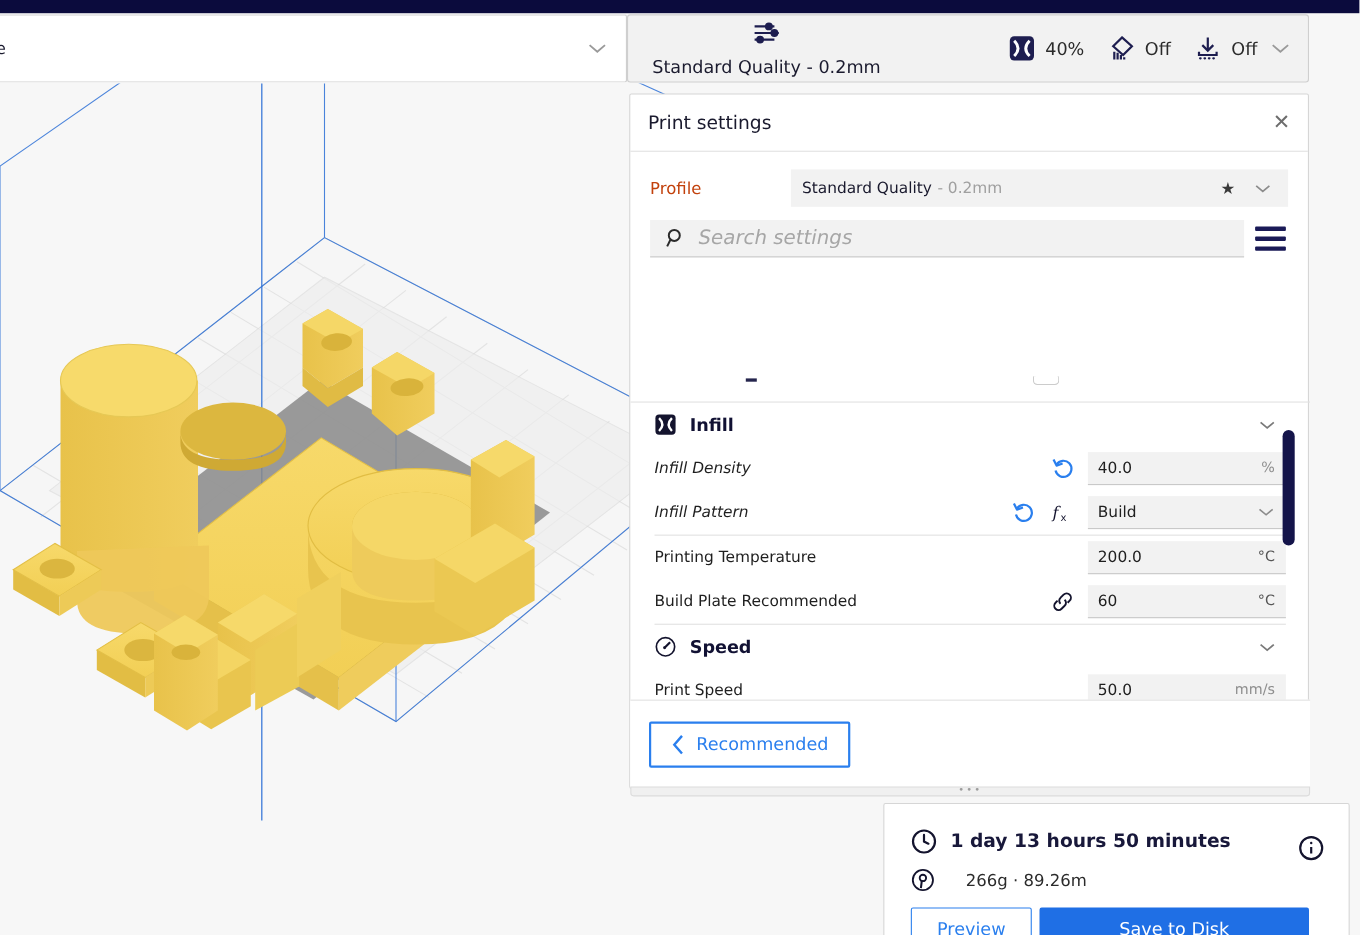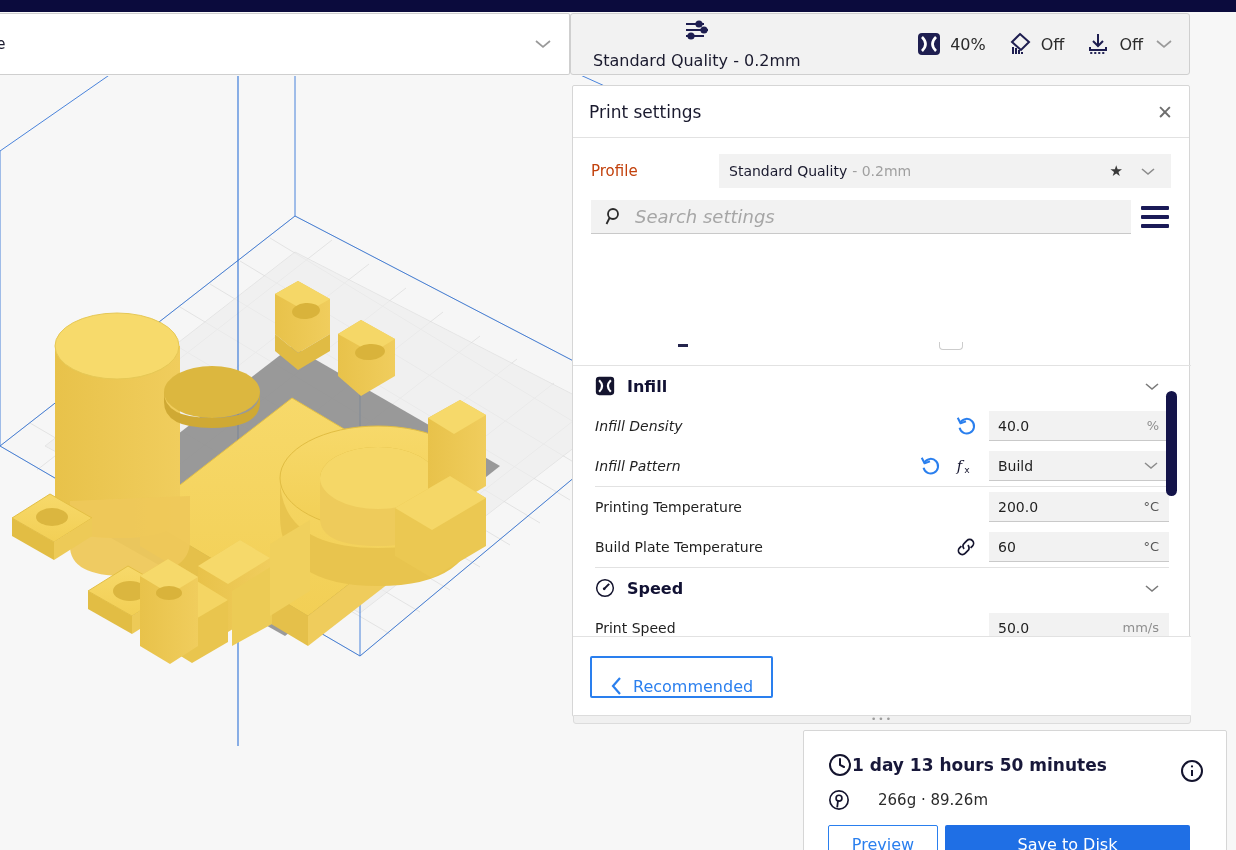--- a/index.html
+++ b/index.html
@@ -140,39 +140,39 @@
     background: #14144a; border-radius: 6px;
   }
 
   
   .sp-footer {
     position: absolute; left: 0; bottom: 0; width: 618px; height: 80px;
     border-top: 1px solid #e2e2e2; display: flex; align-items: center; padding-left: 17px;
     background: #ffffff;
   }
   .rec-btn {
-    display: flex; align-items: flex-end; gap: 10px; height: 42px; padding: 0 18px;
+    display: flex; align-items: center; gap: 10px; height: 42px; padding: 0 18px;
     border: 2px solid #2a7fee; background: #ffffff; color: #2a7fee;
     font-size: 16px; cursor: pointer; border-radius: 2px;
     font-family: "DejaVu Sans", "Liberation Sans", sans-serif;
   }
   .grip {
     position: absolute; left: 0; bottom: -8px; width: 618px; height: 9px;
     background: #f0f0f0; border: 1px solid #dcdcdc; border-radius: 0 0 3px 3px;
     display: flex; align-items: center; justify-content: center;
   }
   .grip .dots { font-size: 9px; color: #9d9d9d; letter-spacing: 2px; line-height: 1; }
 
   
   .job-panel {
     position: absolute; left: 803px; top: 730px; width: 424px; height: 130px;
     background: #ffffff; border: 1px solid #d6d6d6; border-radius: 2px;
     padding: 22px 24px 0 24px; overflow: hidden;
   }
-  .job-time { display: flex; align-items: center; }
+  .job-time { display: flex; align-items: center; gap: 12px; }
   .job-time .txt { font-size: 17px; font-weight: bold; color: #18183a; }
   .job-info { position: absolute; right: 22px; top: 28px; }
   .job-mat { display: flex; align-items: center; gap: 28px; margin-top: 12px; }
   .job-mat .txt { font-size: 15px; color: #2b2b2b; }
   .job-buttons { display: flex; gap: 7px; margin-top: 14px; }
   .btn-preview {
     width: 110px; height: 38px; border: 1px solid #2a7fee; background: #ffffff;
     color: #2a7fee; font-size: 16px; cursor: pointer; border-radius: 2px;
     font-family: "DejaVu Sans", "Liberation Sans", sans-serif;
   }
@@ -490,21 +490,21 @@
       <div class="set-row">
         <span class="set-label">Printing Temperature</span>
         <span class="row-icons"></span>
         <div class="value-box">
           <span class="v">200.0</span>
           <span class="unit dark">°C</span>
         </div>
       </div>
 
       <div class="set-row">
-        <span class="set-label">Build Plate Temperature</span>
+        <span class="set-label">Build Plate Recommended</span>
         <span class="row-icons">
           <span>
             <svg width="22" height="22" viewBox="0 0 24 24" fill="none" stroke="#14142e" stroke-width="1.9">
               <path d="M10 14 A4 4 0 0 1 10 8 L13 5 A4.2 4.2 0 0 1 19 11 L17 13"></path>
               <path d="M14 10 A4 4 0 0 1 14 16 L11 19 A4.2 4.2 0 0 1 5 13 L7 11"></path>
             </svg>
           </span>
         </span>
         <div class="value-box">
           <span class="v">60</span>

